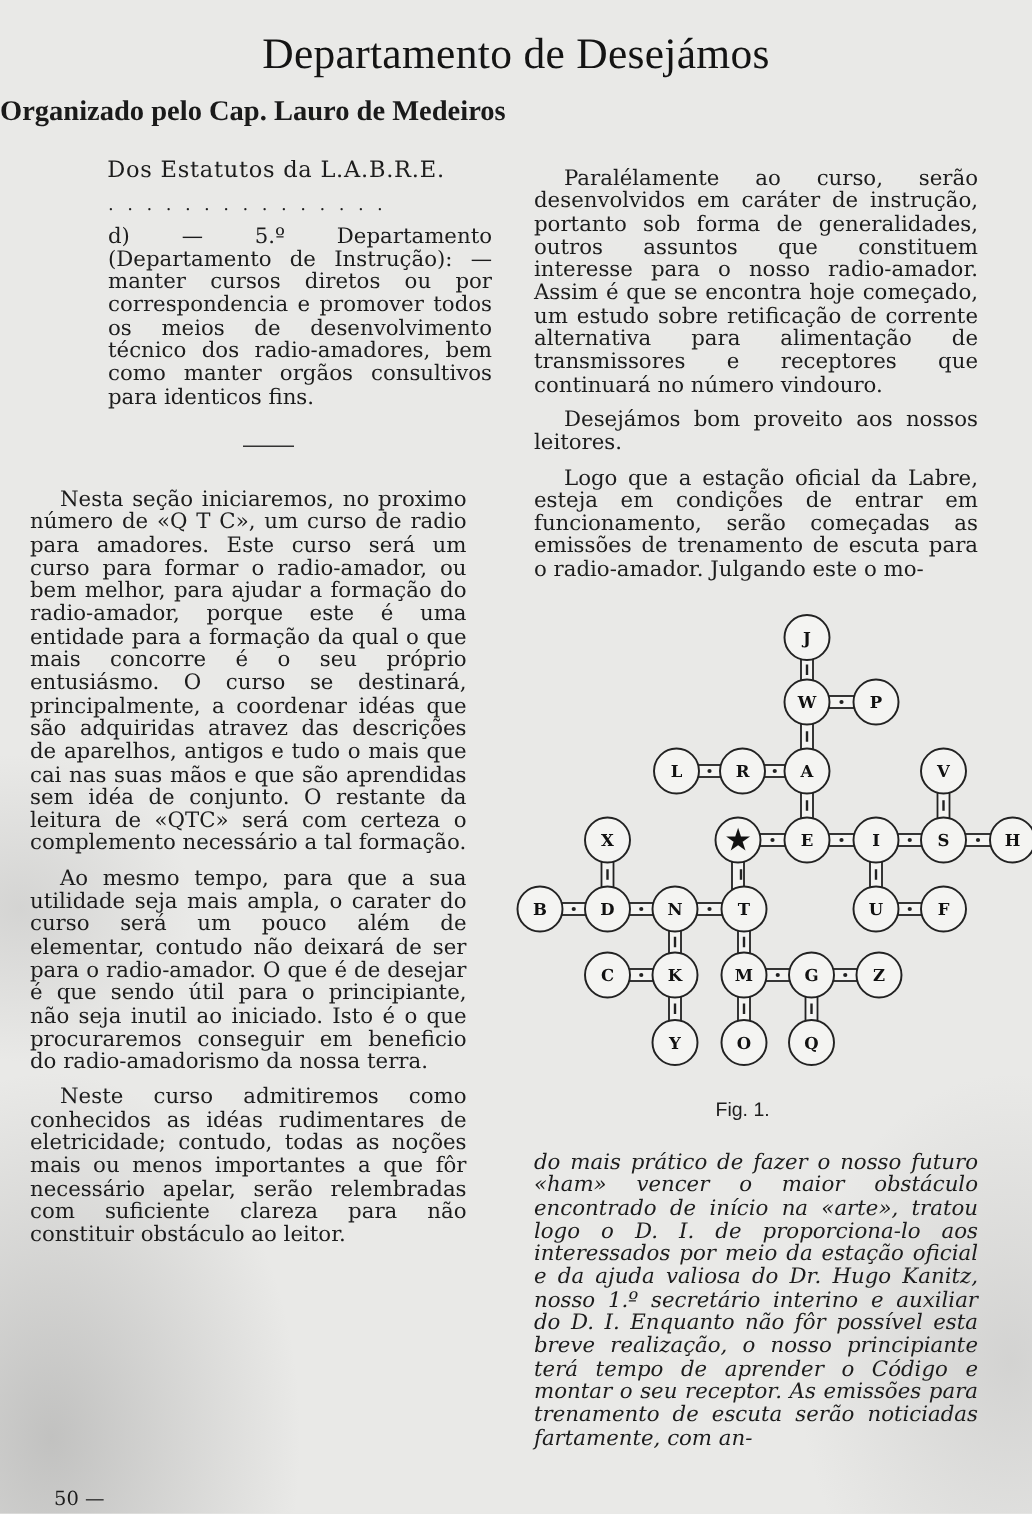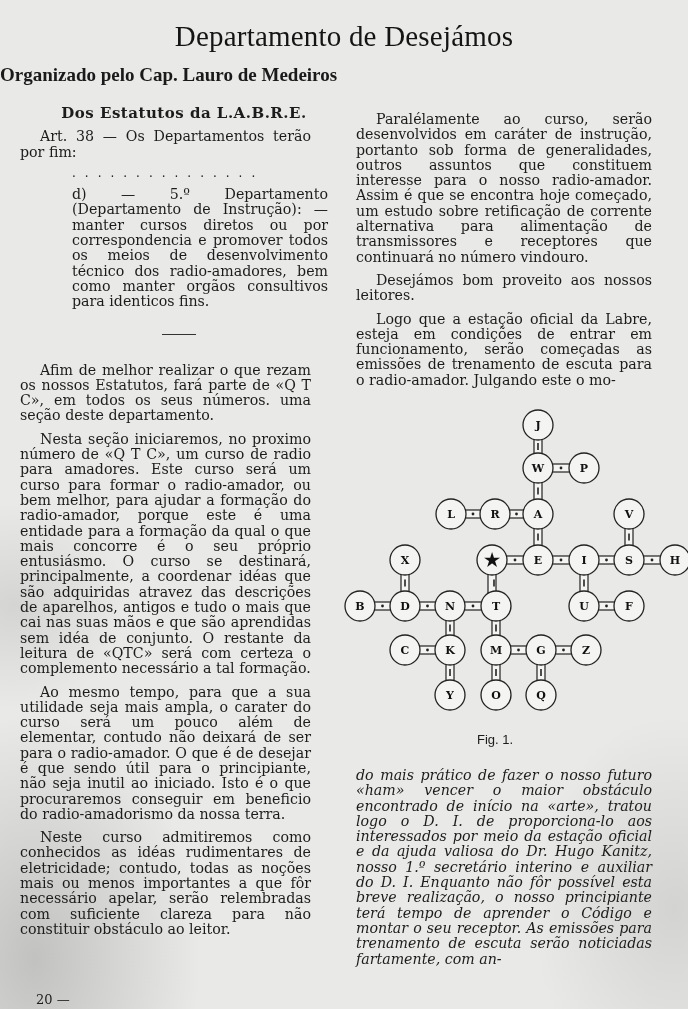--- a/index.html
+++ b/index.html
@@ -22,21 +22,21 @@
     position:absolute; left:0; width:688px; top:64px; text-align:left;
     font-family:"Liberation Serif", serif; font-weight:bold; font-size:19px;
     color:#1a1a1a;
   }
   .col { position:absolute; font-size:14.2px; line-height:15.3px; text-align:justify; }
   .col p { margin:0 17px 8px 0; text-indent:20px; }
   .col p.noind { text-indent:0; }
   .left { left:20px; width:308px; top:106px; }
   .right { left:356px; width:313px; top:112px; }
   .sec-head {
-    font-family:"DejaVu Serif", serif; font-weight:bold; font-size:15px;
+    font-family:"DejaVu Serif", serif; font-weight:normal; font-size:15px;
     text-align:center; margin:0 0 8px 0; letter-spacing:0.5px; padding-left:20px;
   }
   .art { margin-bottom:6px !important; }
   .dots { margin:4px 0 6px 52px !important; letter-spacing:9px; text-indent:0 !important; font-size:12px; }
   .indent-block { margin:0 0 0 52px !important; text-indent:0 !important; }
   .rule { width:34px; height:0; border-top:1.5px solid #333; margin:24px auto 28px 142px; }
   .page-num { position:absolute; left:36px; top:992px; font-size:13px; }
   .figure { position:absolute; left:330px; top:400px; width:358px; height:360px; }
   .figure svg { position:absolute; left:0; top:0; }
   .fig-caption {
@@ -46,25 +46,23 @@
   .right2 { left:356px; width:313px; top:768px;font-style:italic; }
 </style>
 </head>
 <body>
 
 <div class="title">Departamento de Desejámos</div>
 <div class="subtitle">Organizado pelo Cap. Lauro de Medeiros</div>
 
 <div class="col left">
   <div class="sec-head">Dos Estatutos da L.A.B.R.E.</div>
-  <p class="art">Art. 38 — Os Departamentos terão por fim:</p>
   <p class="dots">...............</p>
   <p class="indent-block">d) — 5.º Departamento (Departamento de Instrução): — manter cursos diretos ou por correspondencia e promover todos os meios de desenvolvimento técnico dos radio-amadores, bem como manter orgãos consultivos para identicos fins.</p>
   <div class="rule"></div>
-  <p>Afim de melhor realizar o que rezam os nossos Estatutos, fará parte de «Q T C», em todos os seus números. uma seção deste departamento.</p>
   <p>Nesta seção iniciaremos, no proximo número de «Q T C», um curso de radio para amadores. Este curso será um curso para formar o radio-amador, ou bem melhor, para ajudar a formação do radio-amador, porque este é uma entidade para a formação da qual o que mais concorre é o seu próprio entusiásmo. O curso se destinará, principalmente, a coordenar idéas que são adquiridas atravez das descrições de aparelhos, antigos e tudo o mais que cai nas suas mãos e que são aprendidas sem idéa de conjunto. O restante da leitura de «QTC» será com certeza o complemento necessário a tal formação.</p>
   <p>Ao mesmo tempo, para que a sua utilidade seja mais ampla, o carater do curso será um pouco além de elementar, contudo não deixará de ser para o radio-amador. O que é de desejar é que sendo útil para o principiante, não seja inutil ao iniciado. Isto é o que procuraremos conseguir em beneficio do radio-amadorismo da nossa terra.</p>
   <p>Neste curso admitiremos como conhecidos as idéas rudimentares de eletricidade; contudo, todas as noções mais ou menos importantes a que fôr necessário apelar, serão relembradas com suficiente clareza para não constituir obstáculo ao leitor.</p>
 </div>
 
 <div class="col right">
   <p>Paralélamente ao curso, serão desenvolvidos em caráter de instrução, portanto sob forma de generalidades, outros assuntos que constituem interesse para o nosso radio-amador. Assim é que se encontra hoje começado, um estudo sobre retificação de corrente alternativa para alimentação de transmissores e receptores que continuará no número vindouro.</p>
   <p>Desejámos bom proveito aos nossos leitores.</p>
   <p>Logo que a estação oficial da Labre, esteja em condições de entrar em funcionamento, serão começadas as emissões de trenamento de escuta para o radio-amador. Julgando este o mo-</p>
 </div>
@@ -284,13 +282,13 @@
         <text x="211" y="299" text-anchor="middle" font-family="&quot;DejaVu Serif&quot;, serif" font-weight="bold" font-size="11" fill="#111">Q</text>
       </g>
     </svg>
   <div class="fig-caption">Fig. 1.</div>
 </div>
 
 <div class="col right2">
   <p class="noind">do mais prático de fazer o nosso futuro «ham» vencer o maior obstáculo encontrado de início na «arte», tratou logo o D. I. de proporciona-lo aos interessados por meio da estação oficial e da ajuda valiosa do Dr. Hugo Kanitz, nosso 1.º secretário interino e auxiliar do D. I. Enquanto não fôr possível esta breve realização, o nosso principiante terá tempo de aprender o Código e montar o seu receptor. As emissões para trenamento de escuta serão noticiadas fartamente, com an-</p>
 </div>
 
-<div class="page-num">20 —</div>
+<div class="page-num">50 —</div>
 
 </body></html>

